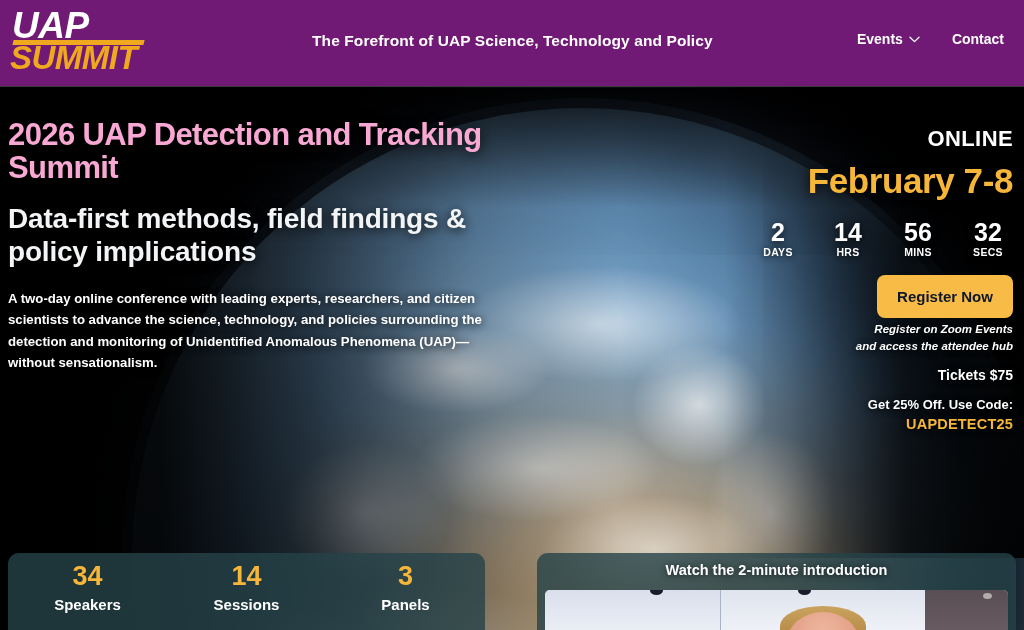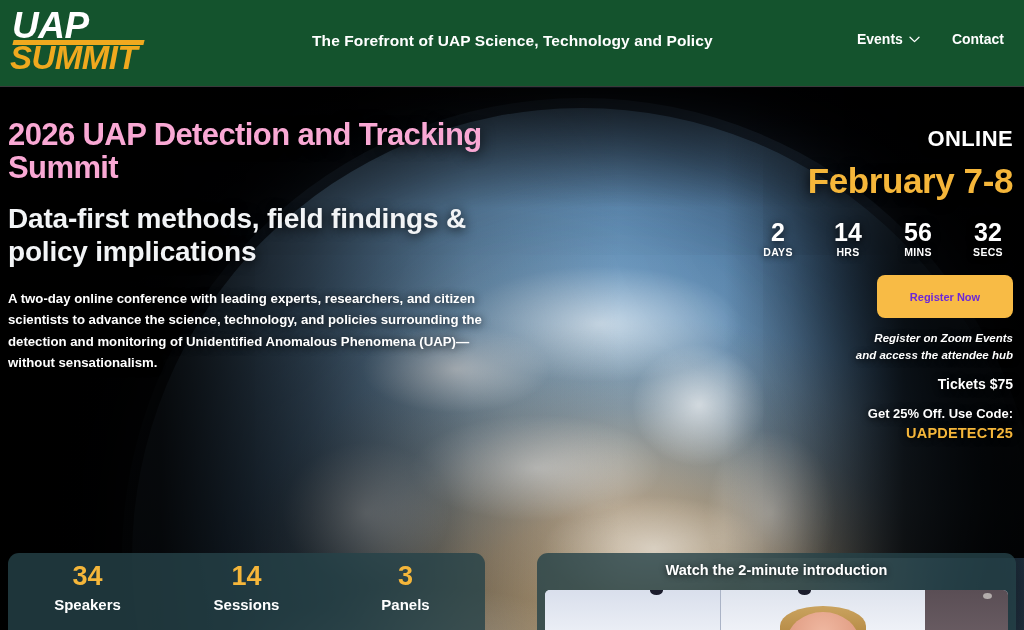--- a/index.html
+++ b/index.html
@@ -133,21 +133,21 @@
     position: absolute;
     left: 0; top: 88px; right: 0; height: 120px;
     background: linear-gradient(to bottom, rgba(0,0,0,0.85), rgba(0,0,0,0));
   }
 
   
   .header {
     position: absolute;
     left: 0; top: 0;
     width: 1024px; height: 87px;
-    background: #14532d;
+    background: #701a75;
     border-bottom: 1px solid #3a3a3a;
     z-index: 20;
   }
   .logo {
     position: absolute;
     left: 8px; top: 5px;
     width: 140px; height: 76px;
     font-style: italic;
     font-weight: bold;
     line-height: 1;
@@ -288,28 +288,28 @@
     margin-top: 17px;
     display: flex;
     justify-content: flex-end;
   }
   .register-btn {
     width: 136px;
     height: 43px;
     border: none;
     border-radius: 8px;
     background: #f8bb45;
-    color: #6d28d9;
+    color: #0f172a;
     font-family: "Liberation Sans", sans-serif;
-    font-size: 11px;
+    font-size: 15px;
     font-weight: bold;
     cursor: pointer;
   }
   .zoom-note {
-    margin-top: 12px;
+    margin-top: 3px;
     font-size: 11.5px;
     font-style: italic;
     font-weight: bold;
     color: #ffffff;
     line-height: 1.45;
     text-shadow: 0 1px 7px rgba(0,0,0,0.95);
   }
   .tickets {
     margin-top: 13px;
     font-size: 14px;

